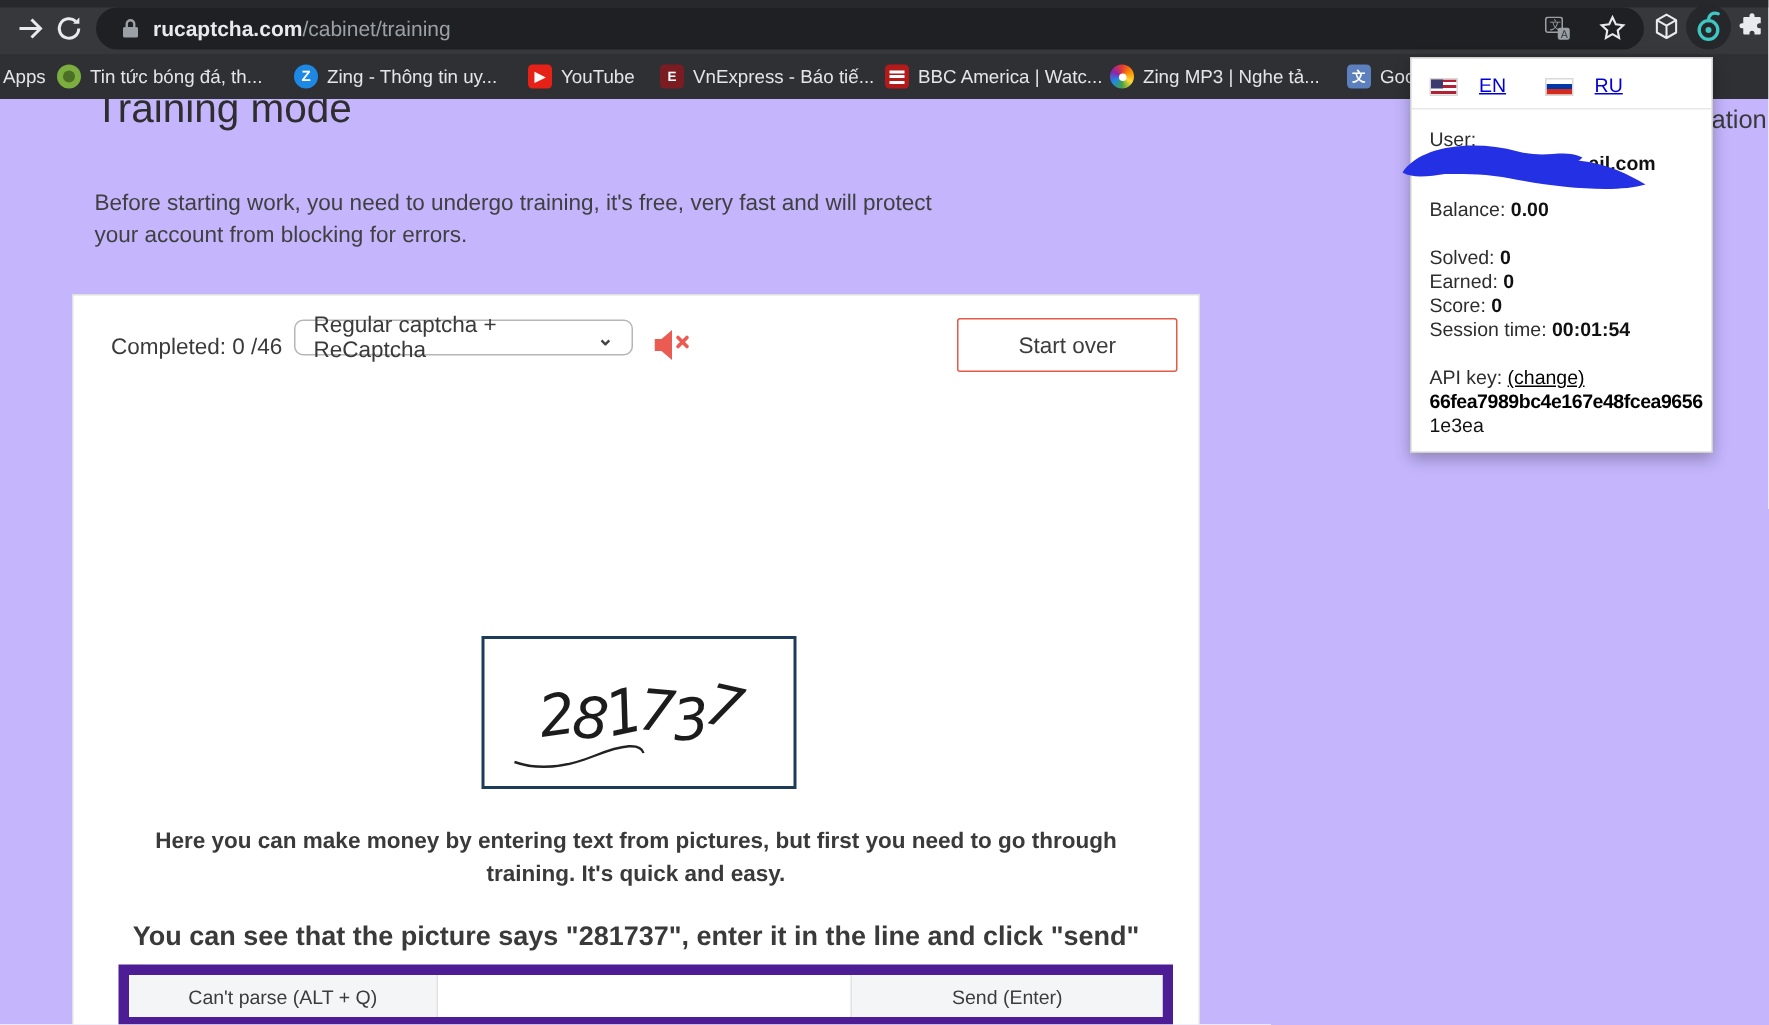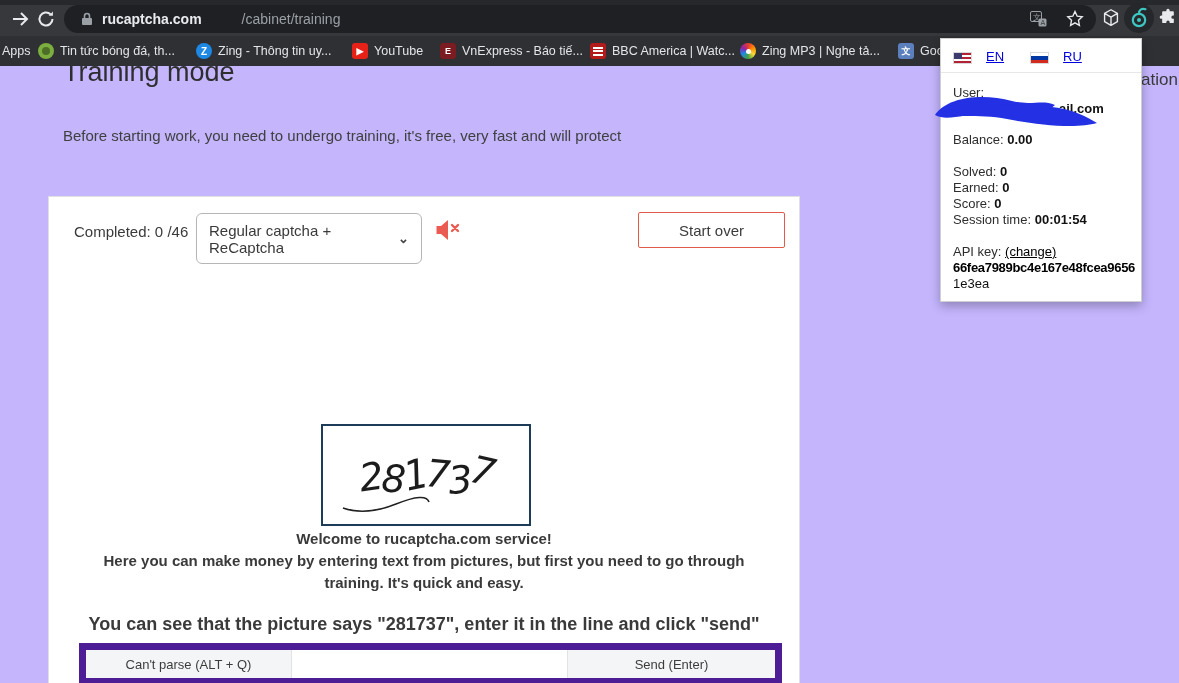--- a/index.html
+++ b/index.html
@@ -6,38 +6,38 @@
   body{width:1179px;height:683px;overflow:hidden;font-family:"Liberation Sans",sans-serif;background:#f5f6f8;}
   #screen{position:relative;width:1179px;height:683px;overflow:hidden;}
   .abs{position:absolute;}
 
   
   .toolbar{left:0;top:0;width:1179px;height:36px;background:#37383b;z-index:30;}
   .frame-strip{left:0;top:0;width:1179px;height:5px;background:#27282b;}
   .omnibox{left:64px;top:5px;width:1032px;height:28px;border-radius:14px;background:#1f2023;display:flex;align-items:center;}
   .url{font-size:14px;margin-left:8px;white-space:nowrap;}
   .url .host{color:#e8eaed;font-weight:bold;}
-  .url .path{color:#9aa0a6;padding-left:40px;}
+  .url .path{color:#9aa0a6;}
   .ruc-circle{left:1124px;top:3px;width:30px;height:30px;border-radius:50%;background:#26272a;display:flex;align-items:center;justify-content:center;}
 
   
   .bookmarks{left:0;top:36px;width:1179px;height:30px;background:#2f3033;z-index:25;}
   .bm-label{position:absolute;top:8px;font-size:12.5px;color:#e3e5e8;white-space:nowrap;}
   .fav{position:absolute;top:7px;width:16px;height:16px;}
   .fav-circle{border-radius:50%;display:flex;align-items:center;justify-content:center;font-size:10px;font-weight:bold;color:#fff;}
   .fav-square{border-radius:3px;display:flex;align-items:center;justify-content:center;font-size:9px;font-weight:bold;color:#fff;}
 
   
   .content{left:0;top:66px;width:1179px;height:617px;background:#c4b5fd;overflow:hidden;z-index:1;}
   .page-title{left:63px;top:-9px;font-size:27px;color:#2e2e2e;}
   .partial-right{left:1141px;top:4px;font-size:17px;color:#3a3a3a;}
   .intro{left:63px;top:59px;font-size:15px;color:#404040;line-height:21px;}
   .card{left:48px;top:130px;width:750px;height:560px;background:#ffffff;border:1px solid #e0e0e0;}
   .completed{left:25px;top:26px;font-size:15px;color:#3a3a3a;}
-  .select{left:147px;top:16px;width:226px;height:51px;border:1px solid #b6b6b6;border-radius:6px;background:#fff;display:flex;align-items:center;justify-content:space-between;padding:0 12px;box-sizing:border-box;font-size:15px;color:#3a3a3a;}
+  .select{left:147px;top:16px;width:226px;height:24px;border:1px solid #b6b6b6;border-radius:6px;background:#fff;display:flex;align-items:center;justify-content:space-between;padding:0 12px;box-sizing:border-box;font-size:15px;color:#3a3a3a;}
   .select .chev{font-size:13px;color:#444;font-weight:bold;}
   .mute{left:386px;top:21px;}
   .start-over{left:589px;top:15px;width:145px;height:34px;background:#fff;border:1px solid #e25b49;border-radius:2px;display:flex;align-items:center;justify-content:center;font-size:15px;color:#3c3c3c;cursor:pointer;}
   .captcha-box{left:272px;top:227px;width:206px;height:98px;border:2px solid #1c3c5a;background:#fff;display:flex;align-items:center;justify-content:center;}
   .cap{letter-spacing:-2px;white-space:nowrap;}
   .cap span{display:inline-block;font-family:"DejaVu Sans",sans-serif;font-style:italic;font-size:38px;color:#1c1c1c;}
   .cap span:nth-child(1){transform:rotate(-8deg) translateY(2px);}
   .cap span:nth-child(2){transform:rotate(4deg) translateY(4px);}
   .cap span:nth-child(3){transform:rotate(-12deg) scaleY(1.08);}
   .cap span:nth-child(4){transform:rotate(5deg) translateY(-1px);}
@@ -148,20 +148,21 @@
     <div class="fav fav-square" style="left:898px;background:#5c7fbe">文</div>
     <span class="bm-label" style="left:920px">Goo</span>
   </div>
 
   <div class="abs content">
     <div class="abs page-title">Training mode</div>
     <div class="abs partial-right">ation:</div>
 
     <div class="abs intro">
       <div>Before starting work, you need to undergo training, it's free, very fast and will protect</div>
+      <div>your account from blocking for errors.</div>
     </div>
 
     <div class="abs card">
       <div class="abs completed">Completed: 0 /46</div>
 
       <div class="abs select">
         <span>Regular captcha + ReCaptcha</span>
         <span class="chev">⌄</span>
       </div>
 
@@ -172,21 +173,20 @@
 
       <div class="abs start-over">Start over</div>
 
       <div class="abs captcha-box">
         <div class="cap"><span>2</span><span>8</span><span>1</span><span>7</span><span>3</span><span>7</span></div>
         <svg class="abs" style="left:18px;top:70px" width="90" height="20" viewBox="0 0 90 20">
           <path d="M2 12 Q25 20 55 8 T88 6" fill="none" stroke="#222" stroke-width="1.6"></path>
         </svg>
       </div>
 
-      <div class="bold-line" style="top:333px">Welcome to rucaptcha.com service!</div>
       <div class="bold-line" style="top:355px">Here you can make money by entering text from pictures, but first you need to go through</div>
       <div class="bold-line" style="top:377px">training. It's quick and easy.</div>
       <div class="bold-line" style="top:417px;font-size:18px">You can see that the picture says "281737", enter it in the line and click "send"</div>
 
       <div class="abs answer-row">
         <div class="cellbtn cell-left">Can't parse (ALT + Q)</div>
         <div class="cell-input">
           <input type="text" value="" style="">
         </div>
         <div class="cellbtn cell-right">Send (Enter)</div>

